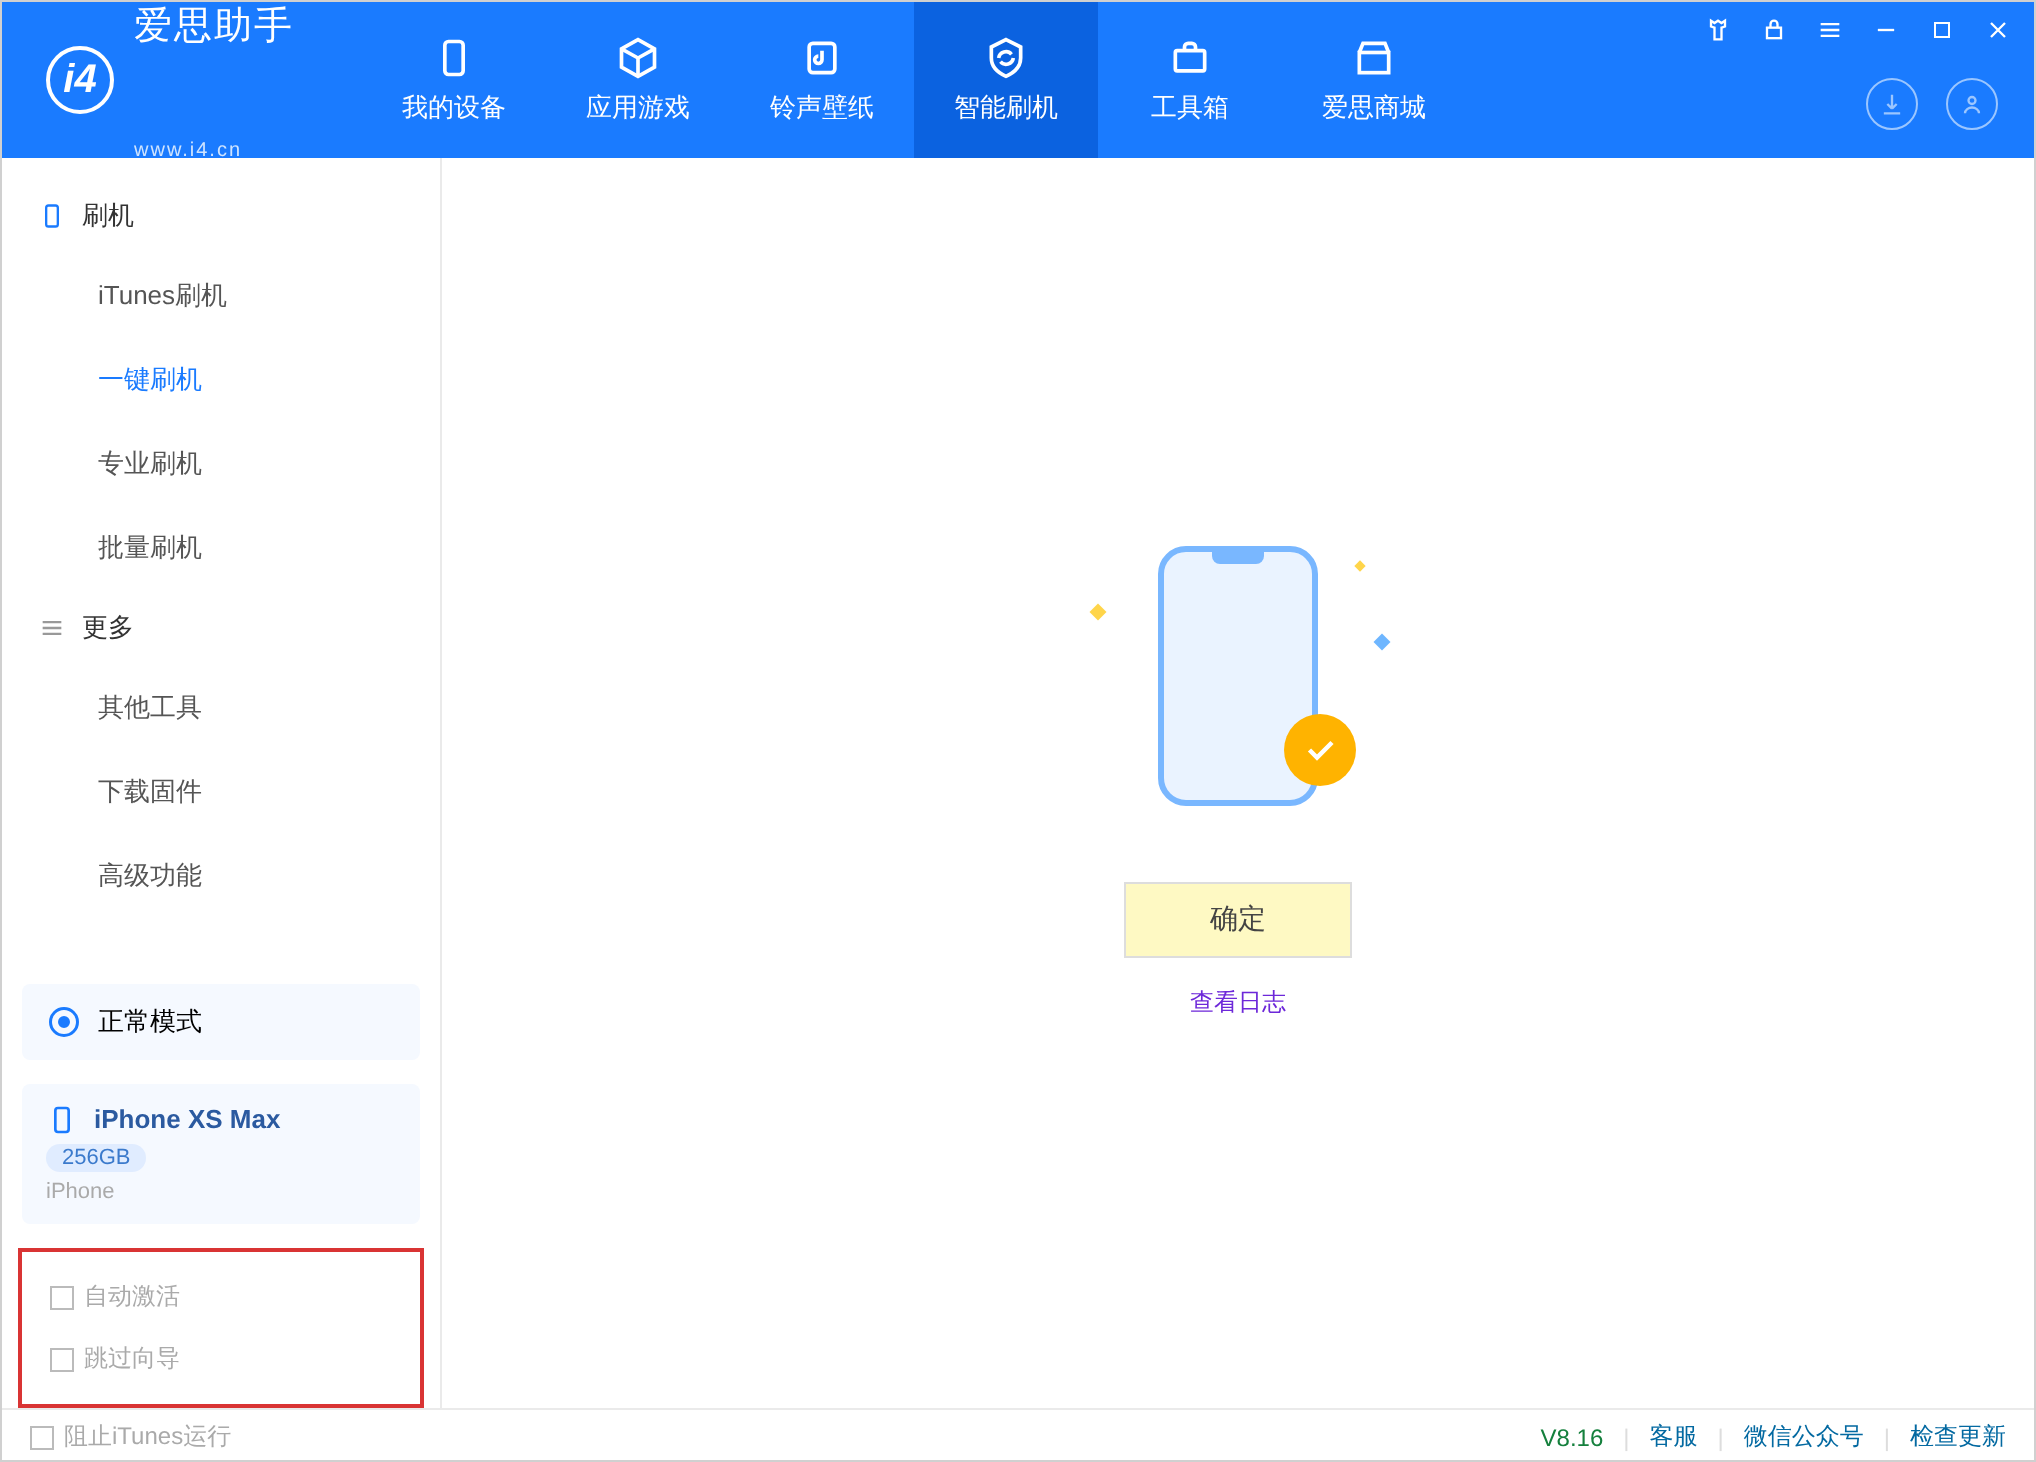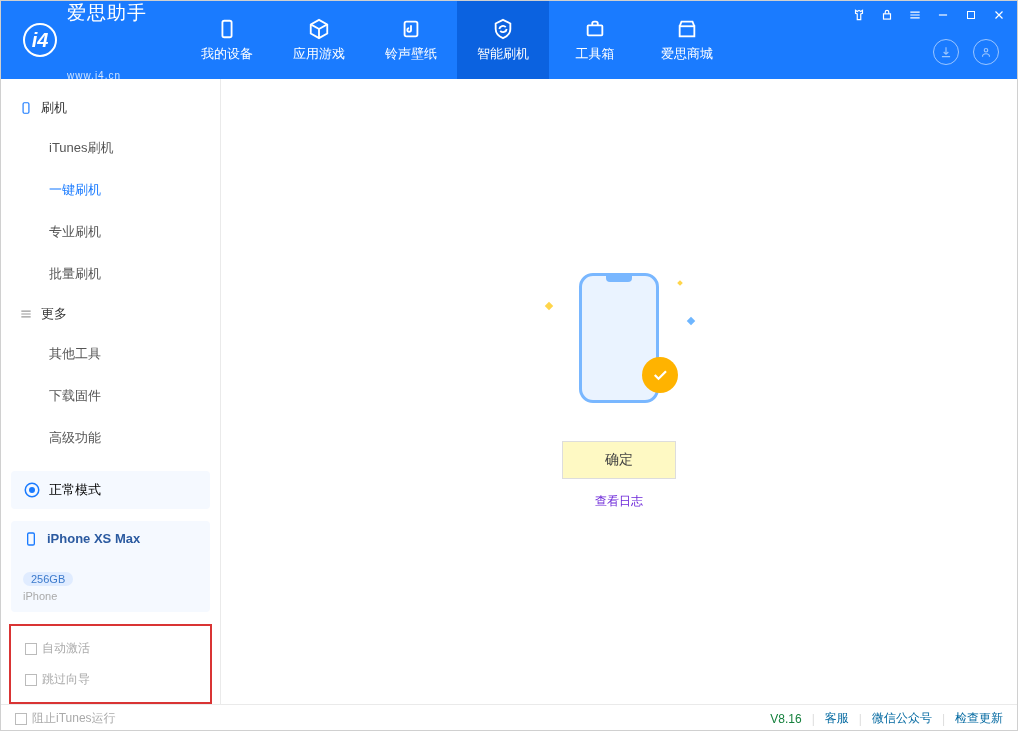--- a/index.html
+++ b/index.html
@@ -25,21 +25,21 @@
 .body-area { display: flex; height: 625px; }
 .sidebar { width: 220px; border-right: 1px solid #eaeaea; display: flex; flex-direction: column; background: #fff; }
 .side-top { flex: 1; overflow-y: auto; padding-top: 10px; }
 .side-group-head { display: flex; align-items: center; padding: 10px 18px; font-size: 13px; color: #333; gap: 8px; }
 .side-item { padding: 12px 18px 12px 48px; font-size: 13px; color: #555; cursor: pointer; }
 .side-item.active { color: #1a7bff; }
 
 .mode-card, .device-card { background: #f5f9ff; margin: 6px 10px; border-radius: 4px; padding: 10px 12px; display: flex; align-items: center; gap: 8px; font-size: 13px; }
 .device-card { flex-direction: column; align-items: flex-start; gap: 4px; }
 .device-name { font-weight: 600; color: #2b5aa0; }
-.storage-pill { background: #e0ecff; color: #3b7acc; font-size: 11px; padding: 1px 8px; border-radius: 10px; margin-top: 21px; }
+.storage-pill { background: #e0ecff; color: #3b7acc; font-size: 11px; padding: 1px 8px; border-radius: 10px; }
 .device-sub { color: #aaa; font-size: 11px; }
 
 .checkbox-row { display: flex; gap: 14px; padding: 14px 14px; border: 2px solid #d93434; margin: 6px 8px 0 8px; flex-direction: column; }
 .cb-item { display: flex; align-items: center; gap: 5px; font-size: 12px; color: #aaa; }
 .cb-box { width: 12px; height: 12px; border: 1px solid #bbb; }
 
 .main { flex: 1; display: flex; flex-direction: column; align-items: center; justify-content: center; position: relative; }
 .success-illustration { width: 110px; height: 140px; position: relative; margin-bottom: 28px; }
 .phone-outline { width: 80px; height: 130px; border: 3px solid #79b7ff; border-radius: 14px; background: #eaf3ff; position: absolute; left: 15px; top: 0; }
 .phone-notch { width: 26px; height: 6px; background: #79b7ff; border-radius: 0 0 4px 4px; position: absolute; left: 50%; top: 0; transform: translateX(-50%); }

